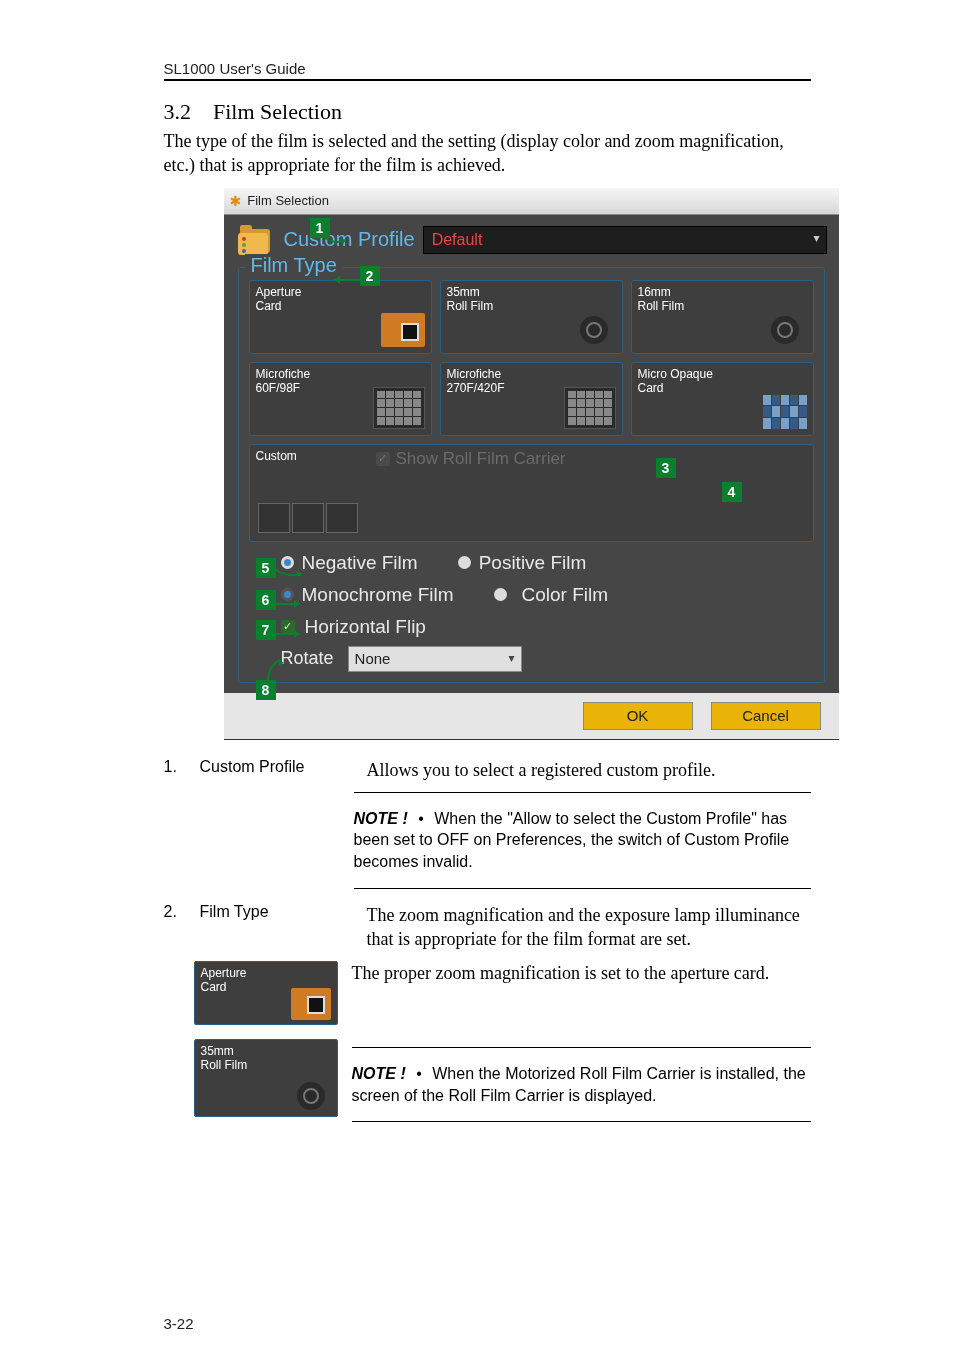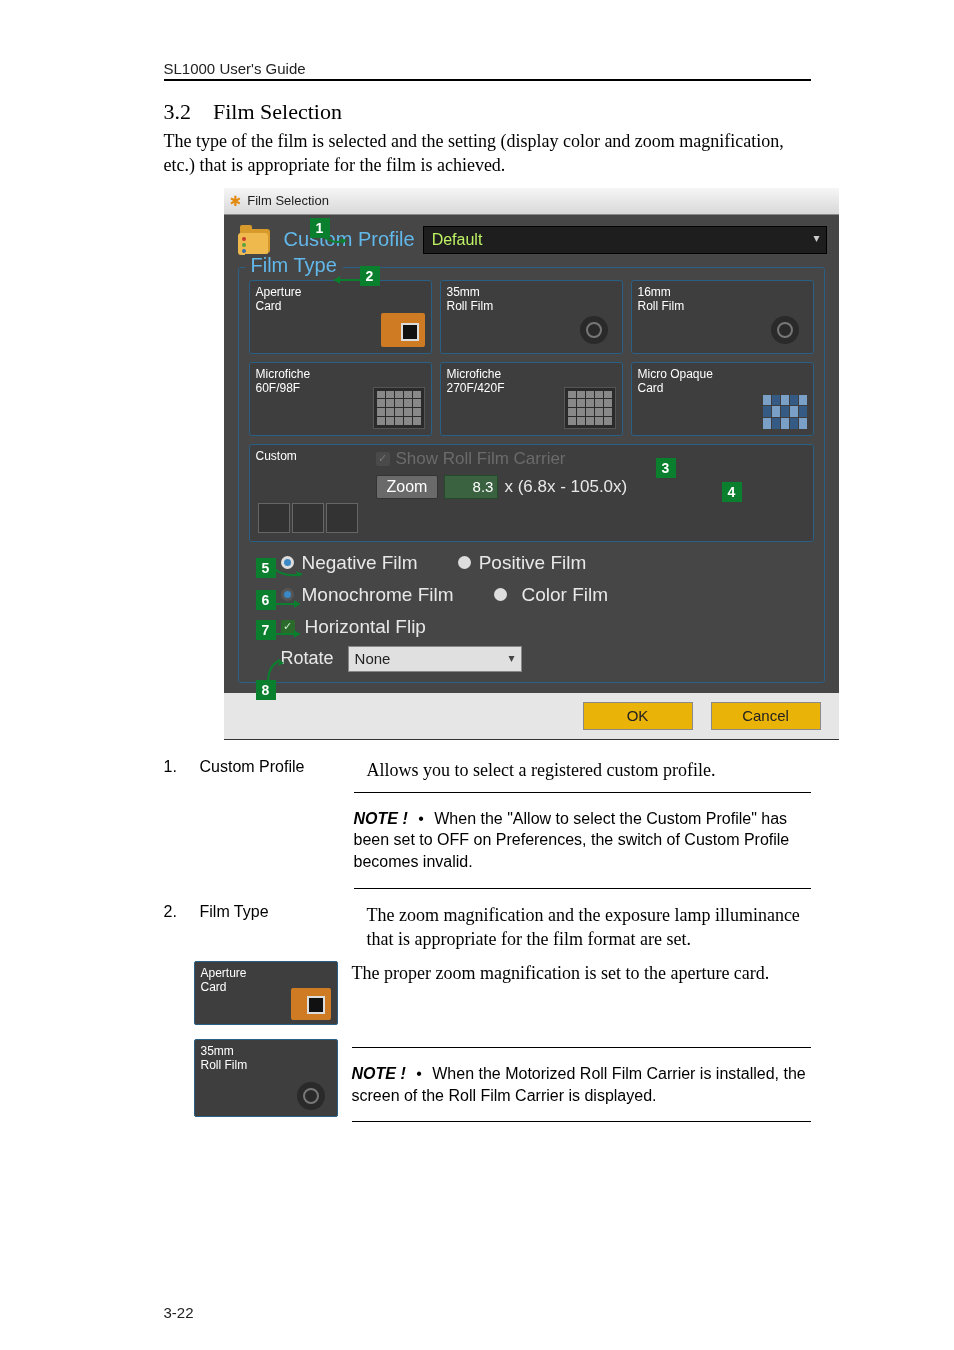--- a/index.html
+++ b/index.html
@@ -70,21 +70,21 @@
   .dot-r{background:#c93c2e;} .dot-g{background:#5aa33f;} .dot-b{background:#3a6db0;}
   .profile-label {
     font-size: 20px;
     color: #62b8ea;
     font-family: Arial, sans-serif;
   }
   .profile-select {
     flex: 1;
     height: 26px;
     background: #1e1e1e;
-    color: #bef264;
+    color: #ef4444;
     border: 1px solid #000;
     display: flex; align-items:center; padding: 0 8px;
     font-size: 16px;
     position: relative;
   }
   .profile-select::after {
     content: "▾"; position:absolute; right:6px; top:4px; color:#ccc; font-size:12px;
   }
 
   .groupbox {
@@ -177,21 +177,21 @@
 
   .film-sample { margin:6px 0 0 30px; display:flex; align-items:flex-start; gap:14px; }
   .sample-card {
     width:130px; height:54px; border:1px solid #2a5f86; background:#3e3e3e; border-radius:2px;
     color:#fff; font-family:Arial,sans-serif; font-size:12px; padding:4px 6px; position:relative; flex:none;
   }
   .sample-card .thumb { position:absolute; right:6px; bottom:4px; width:40px; height:32px; }
   .sample-text-col { flex:1; }
 
   .page-num {
-    position:absolute; bottom:29px; left:115px;
+    position:absolute; bottom:18px; left:115px;
     font-family: Arial, Helvetica, sans-serif; font-size:15px; color:#222;
   }
 </style>
 </head>
 <body>
 
 <div class="page">
   <div class="header-line">SL1000 User's Guide</div>
   <hr class="hr">
 
@@ -332,25 +332,20 @@
             <div class="custom-thumb">
                 <span></span>
                 <span></span>
                 <span></span>
               </div>
             <div class="custom-right">
               <div class="show-roll">
                 <span class="chk chk-grey">✓</span>
                 <span>Show Roll Film Carrier</span>
               </div>
-              <div class="zoom-row">
-                <span class="zoom-btn">Zoom</span>
-                <span class="zoom-val">8.3</span>
-                <span class="zoom-suffix">x (6.8x - 105.0x)</span>
-              </div>
             </div>
           </div>
         </div>
 
         <div class="radio-row" style="margin-left:32px;">
           <span style="display:flex;align-items:center;gap:8px;">
             <span class="radio on"></span>
             <span>Negative Film</span>
           </span>
           <span style="display:flex;align-items:center;gap:8px;">

